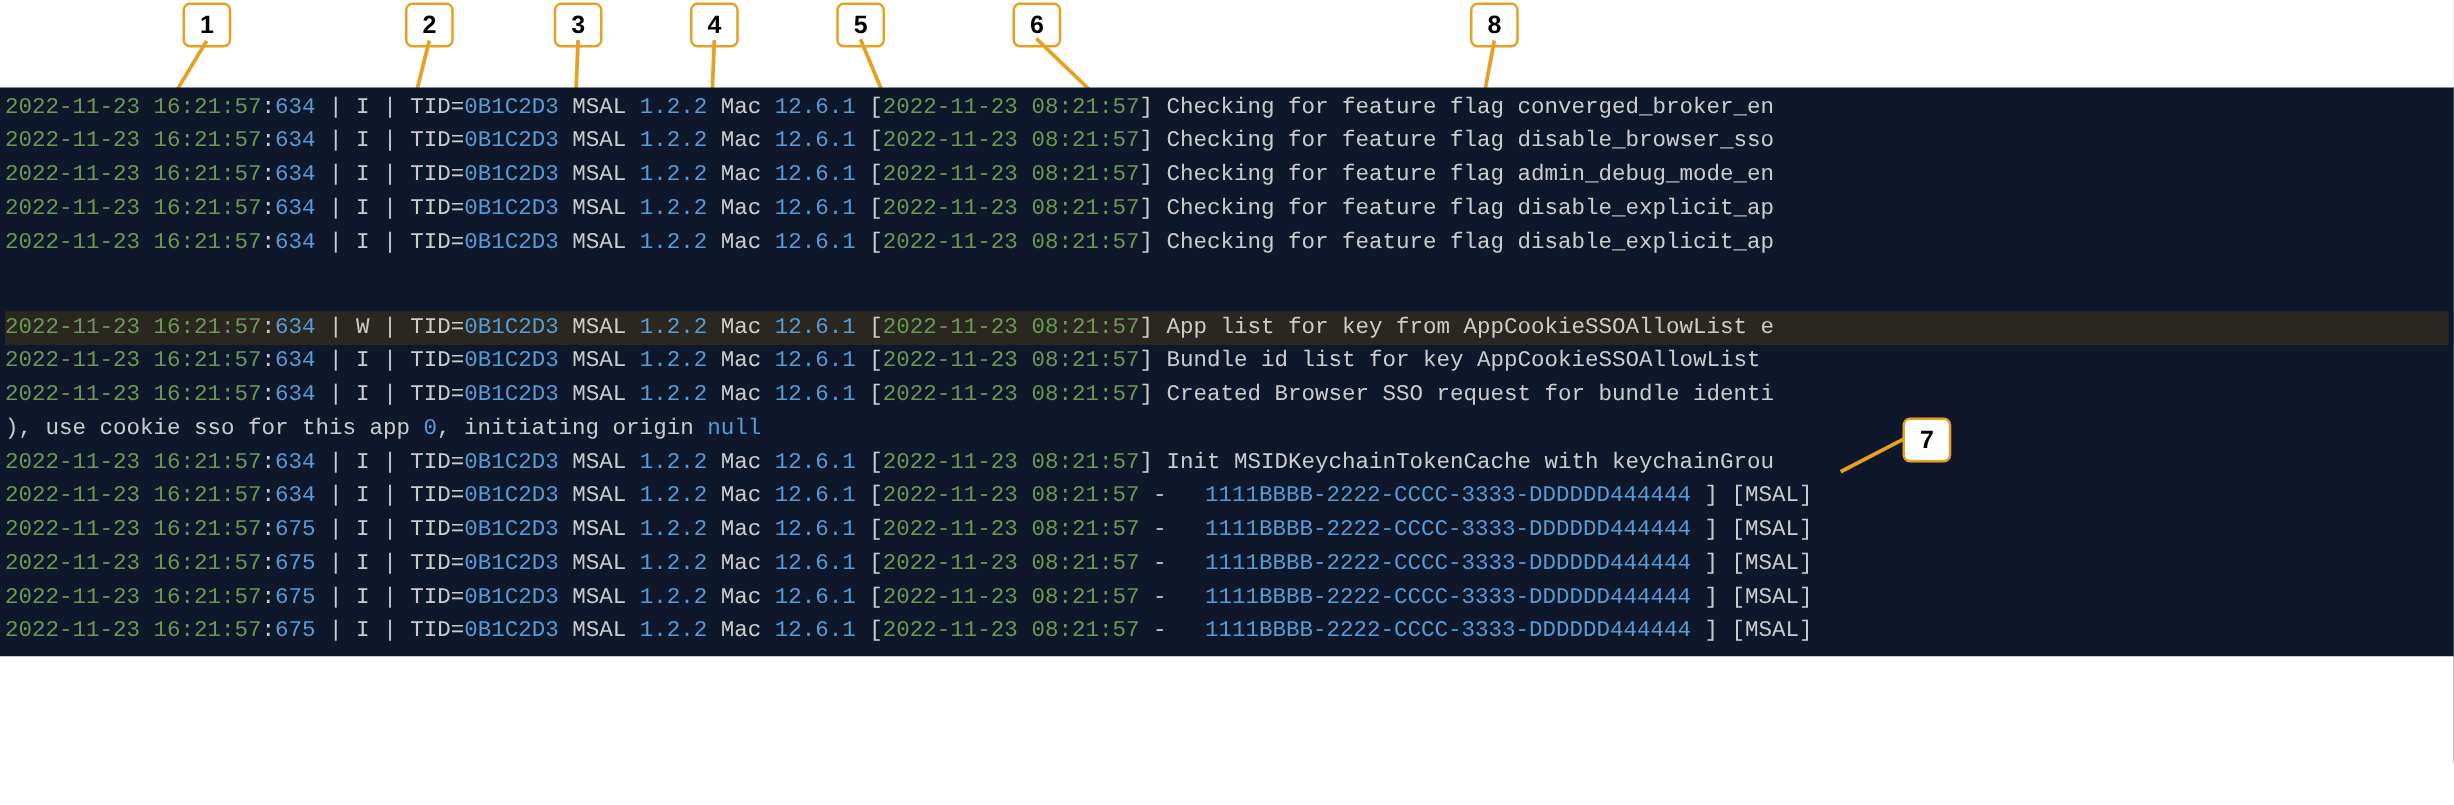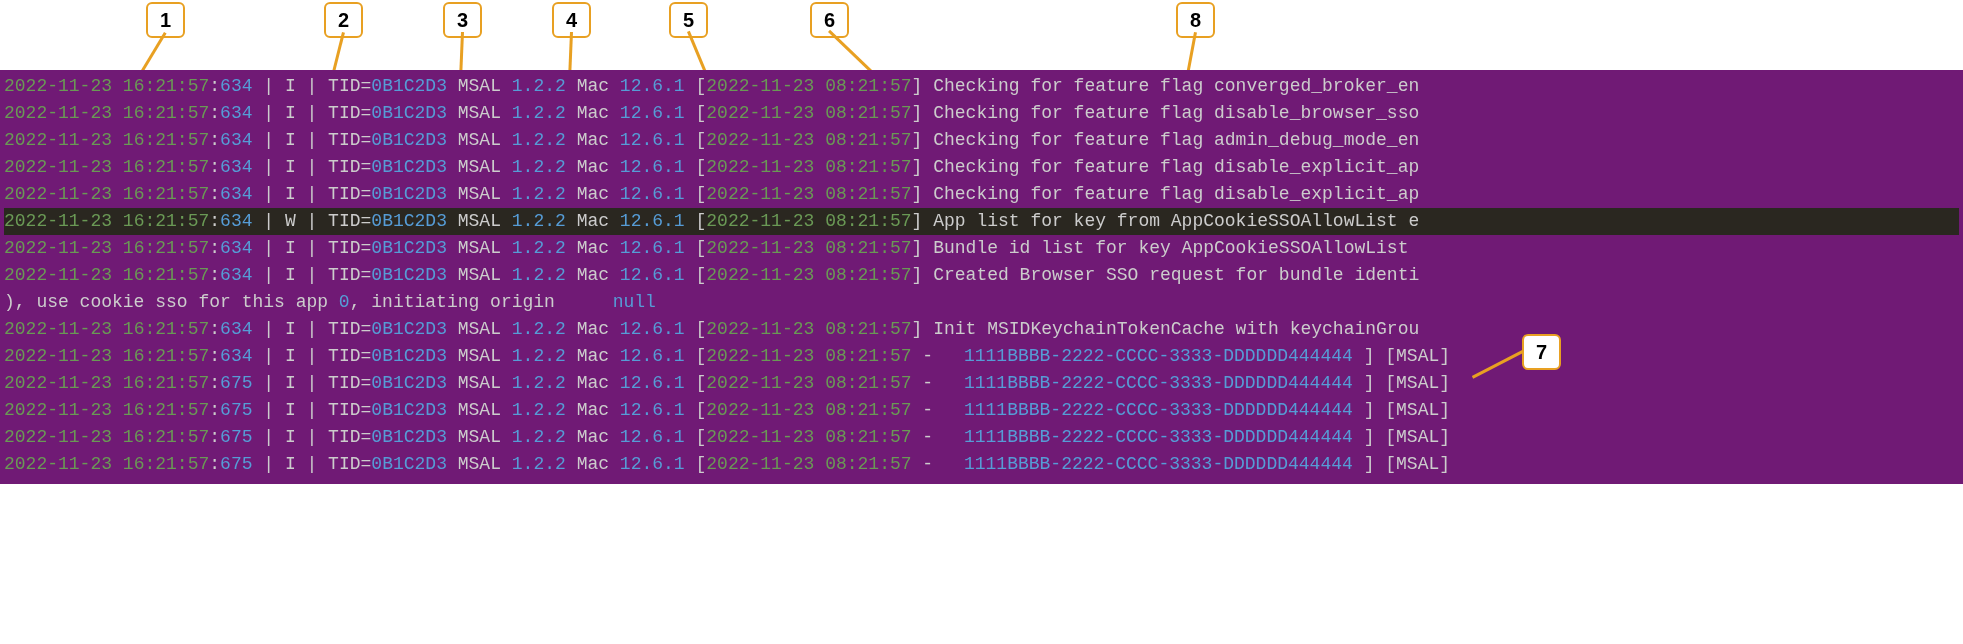--- a/index.html
+++ b/index.html
@@ -35,47 +35,48 @@
     min-width: 34px;
     display: inline-block;
   }
   .callout-leader {
     position: absolute;
     width: 3px;
     background: #e8a022;
     transform-origin: top left;
   }
   .log-area {
-    background: #701a75;
+    background: #0f172a;
     padding: 3px 4px 6px 4px;
     white-space: pre;
     overflow: hidden;
     width: 100%;
   }
   .log-line {
     display: block;
     white-space: pre;
   }
   .log-line.warn {
     background: #2a2720;
+    margin-top: 41px;
   }
   .tok-date   { color: #6a9955; }
   .tok-time   { color: #6a9955; }
   .tok-ms     { color: #569cd6; }
   .tok-sep    { color: #cccccc; }
   .tok-level  { color: #cccccc; }
   .tok-key    { color: #cccccc; }
   .tok-hex    { color: #569cd6; }
   .tok-lib    { color: #cccccc; }
   .tok-ver    { color: #569cd6; }
   .tok-plain  { color: #cccccc; }
   .tok-brkt   { color: #cccccc; }
   .tok-msg    { color: #cccccc; }
   .tok-num    { color: #569cd6; }
-  .tok-null   { color: #569cd6; margin-left: 47px; }
+  .tok-null   { color: #569cd6; }
   .tok-guid   { color: #569cd6; margin-left: 20px; }
 
   
   .callout-floating {
     position: absolute;
     z-index: 5;
   }
   .log-wrap {
     position: relative;
   }

